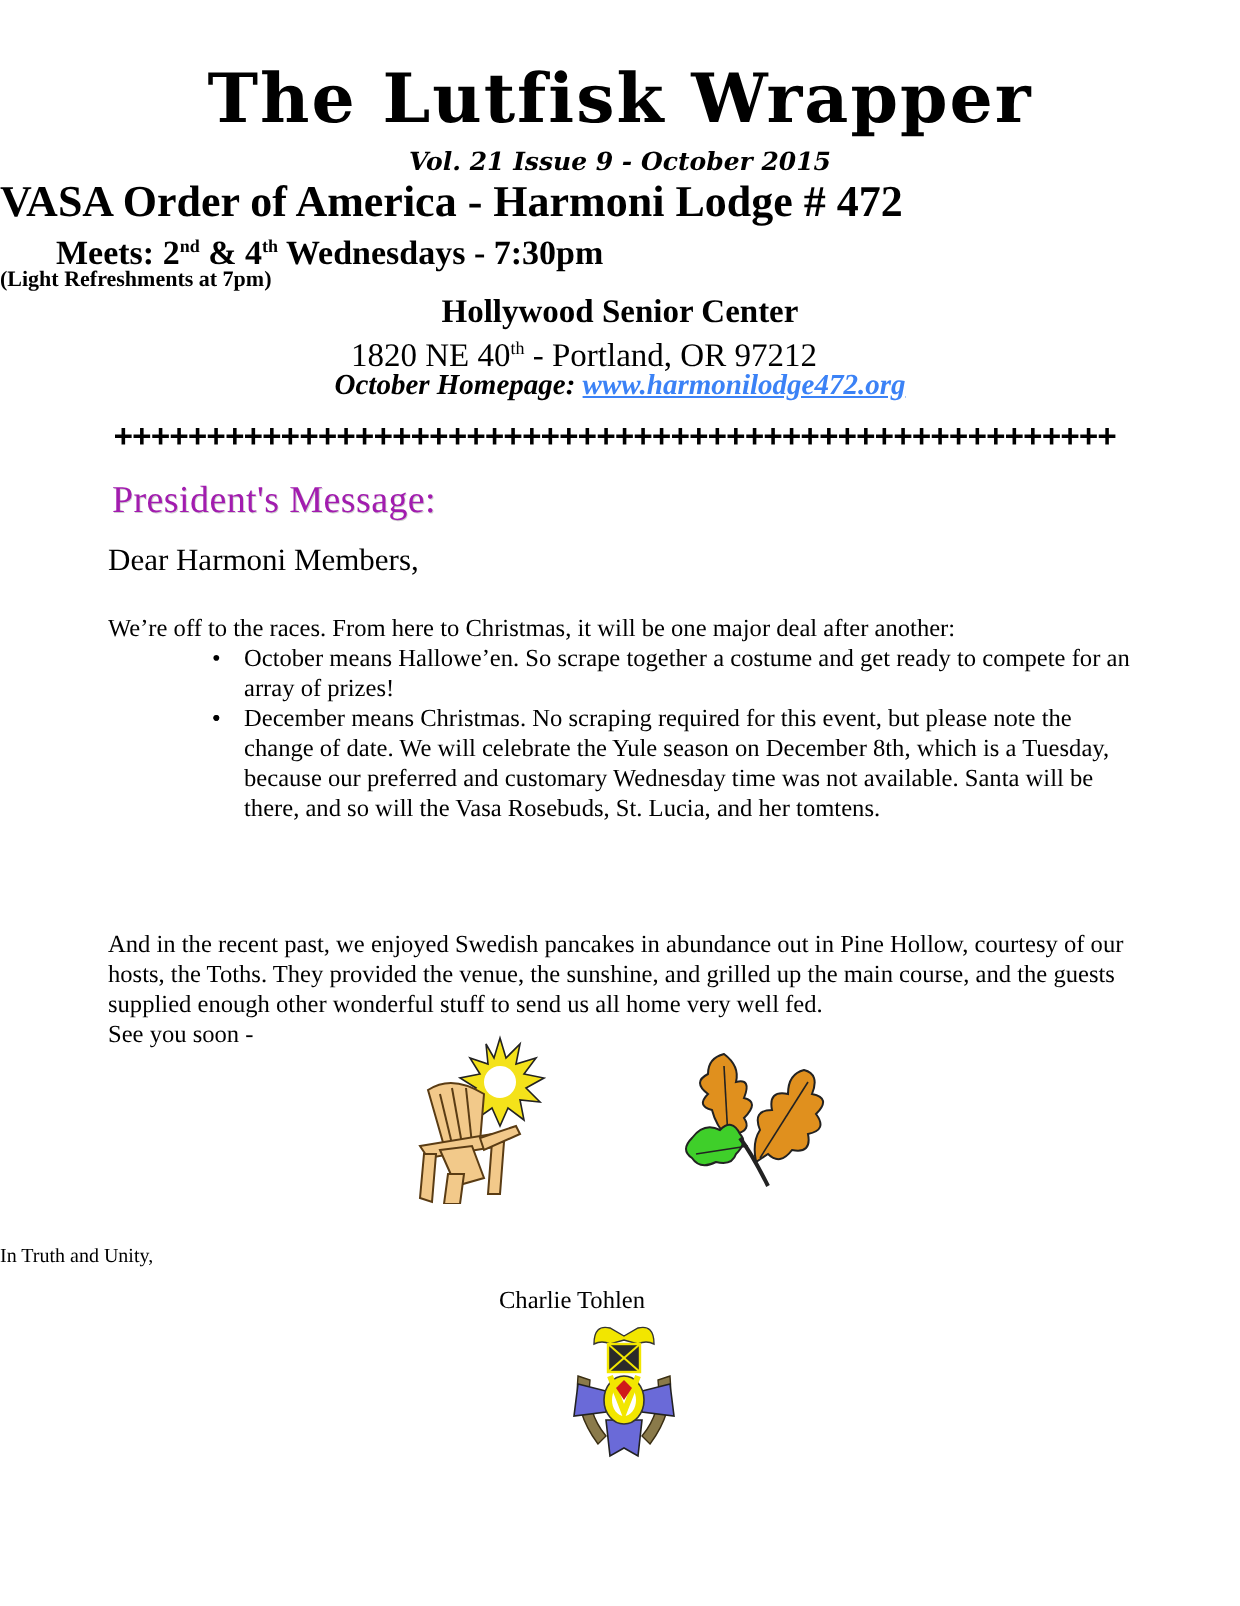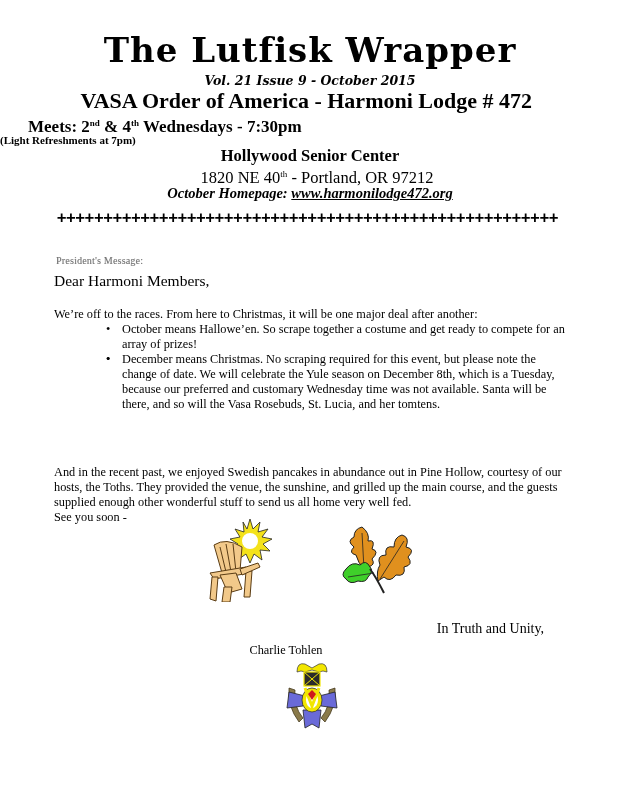--- a/index.html
+++ b/index.html
@@ -7,69 +7,69 @@
   .title {
     position: absolute; top: 30px; left: 0; width: 620px; text-align: center;
     font-family: "DejaVu Serif", serif; font-weight: bold;
     font-size: 34px; letter-spacing: 1px; line-height: 40px;
   }
   .issue {
     position: absolute; top: 73px; left: 0; width: 620px; text-align: center;
     font-family: "DejaVu Serif", serif; font-style: italic; font-weight: bold; font-size: 12.5px; line-height: 16px;
   }
   .org {
-    position: absolute; top: 88px; left: 0; width: 532px; text-align: right;
+    position: absolute; top: 88px; left: 0; width: 532px; text-align: left;
     font-weight: bold; font-size: 22px; line-height: 26px;
   }
   .meets {
     position: absolute; top: 113px; left: 0; width: 620px; text-align: left;
     font-weight: bold; font-size: 17px; line-height: 20px; padding-left: 28px;
   }
   .meets sup { font-size: 9px; vertical-align: 6px; }
   .refresh {
     position: absolute; top: 133px; left: 0; width: 620px; text-align: left;
     font-weight: bold; font-size: 11px; line-height: 14px;
   }
   .venue {
     position: absolute; top: 146px; left: 0; width: 620px; text-align: center;
     font-weight: bold; font-size: 16.5px; line-height: 19px;
   }
   .address {
     position: absolute; top: 165px; left: 0; width: 584px; text-align: center;
-    font-size: 16.5px; line-height: 19px; margin-left: 25px;
+    font-size: 16.5px; line-height: 19px;
   }
   .address sup { font-size: 9px; vertical-align: 6px; }
   .homepage {
     position: absolute; top: 184px; left: 0; width: 620px; text-align: center;
     font-style: italic; font-weight: bold; font-size: 14.5px; line-height: 18px;
   }
-  .homepage a { color: #000000; text-decoration: underline; }
+  .homepage a { color: #3b82f6; text-decoration: underline; }
   .divider {
     position: absolute; top: 210px; left: 57px; width: 510px;
     font-family: "DejaVu Sans Mono", monospace; font-weight: bold; font-size: 15.5px; line-height: 16px; letter-spacing: -0.05px;
     white-space: nowrap; overflow: hidden;
   }
   .pres-heading {
-    position: absolute; top: 252px; left: 56px;
-    font-size: 10px; line-height: 18px; color: #737373; letter-spacing: 0.2px;
+    position: absolute; top: 242px; left: 56px;
+    font-size: 19px; line-height: 18px; color: #a21caf; letter-spacing: 0.2px;
     text-shadow: 0.4px 0.4px 0 #cfcfcf;
   }
   .salutation {
     position: absolute; top: 272px; left: 54px; font-size: 15.5px; line-height: 18px;
   }
   .body-text { position: absolute; left: 54px; width: 520px; font-size: 12.3px; line-height: 15px; }
   .intro { top: 307px; }
   .bullets { position: absolute; top: 322px; left: 70px; width: 500px; margin: 0; padding: 0; list-style: none; font-size: 12.3px; line-height: 15px; }
   .bullets li { position: relative; padding-left: 52px; margin: 0; }
   .bullets li .dot { position: absolute; left: 36px; top: 0; }
   .para2 { top: 465px; }
   .seeyou { top: 510px; }
   .clip-chair { position: absolute; left: 206px; top: 517px; width: 70px; height: 85px; }
   .clip-leaves { position: absolute; left: 340px; top: 525px; width: 80px; height: 70px; }
-  .closing { position: absolute; top: 621px; left: 0; width: 544px; text-align: right; font-size: 14px; line-height: 15px; }
+  .closing { position: absolute; top: 621px; left: 0; width: 544px; text-align: left; font-size: 10px; line-height: 15px; }
   .signature { position: absolute; top: 643px; left: 0; width: 572px; text-align: center; font-size: 12.3px; line-height: 15px; }
   .emblem { position: absolute; left: 283px; top: 660px; width: 58px; height: 72px; }
 </style>
 </head>
 <body>
 
 <div>
 
   <div class="title">The Lutfisk Wrapper</div>
   <div class="issue">Vol. 21 Issue 9 - October 2015</div>

